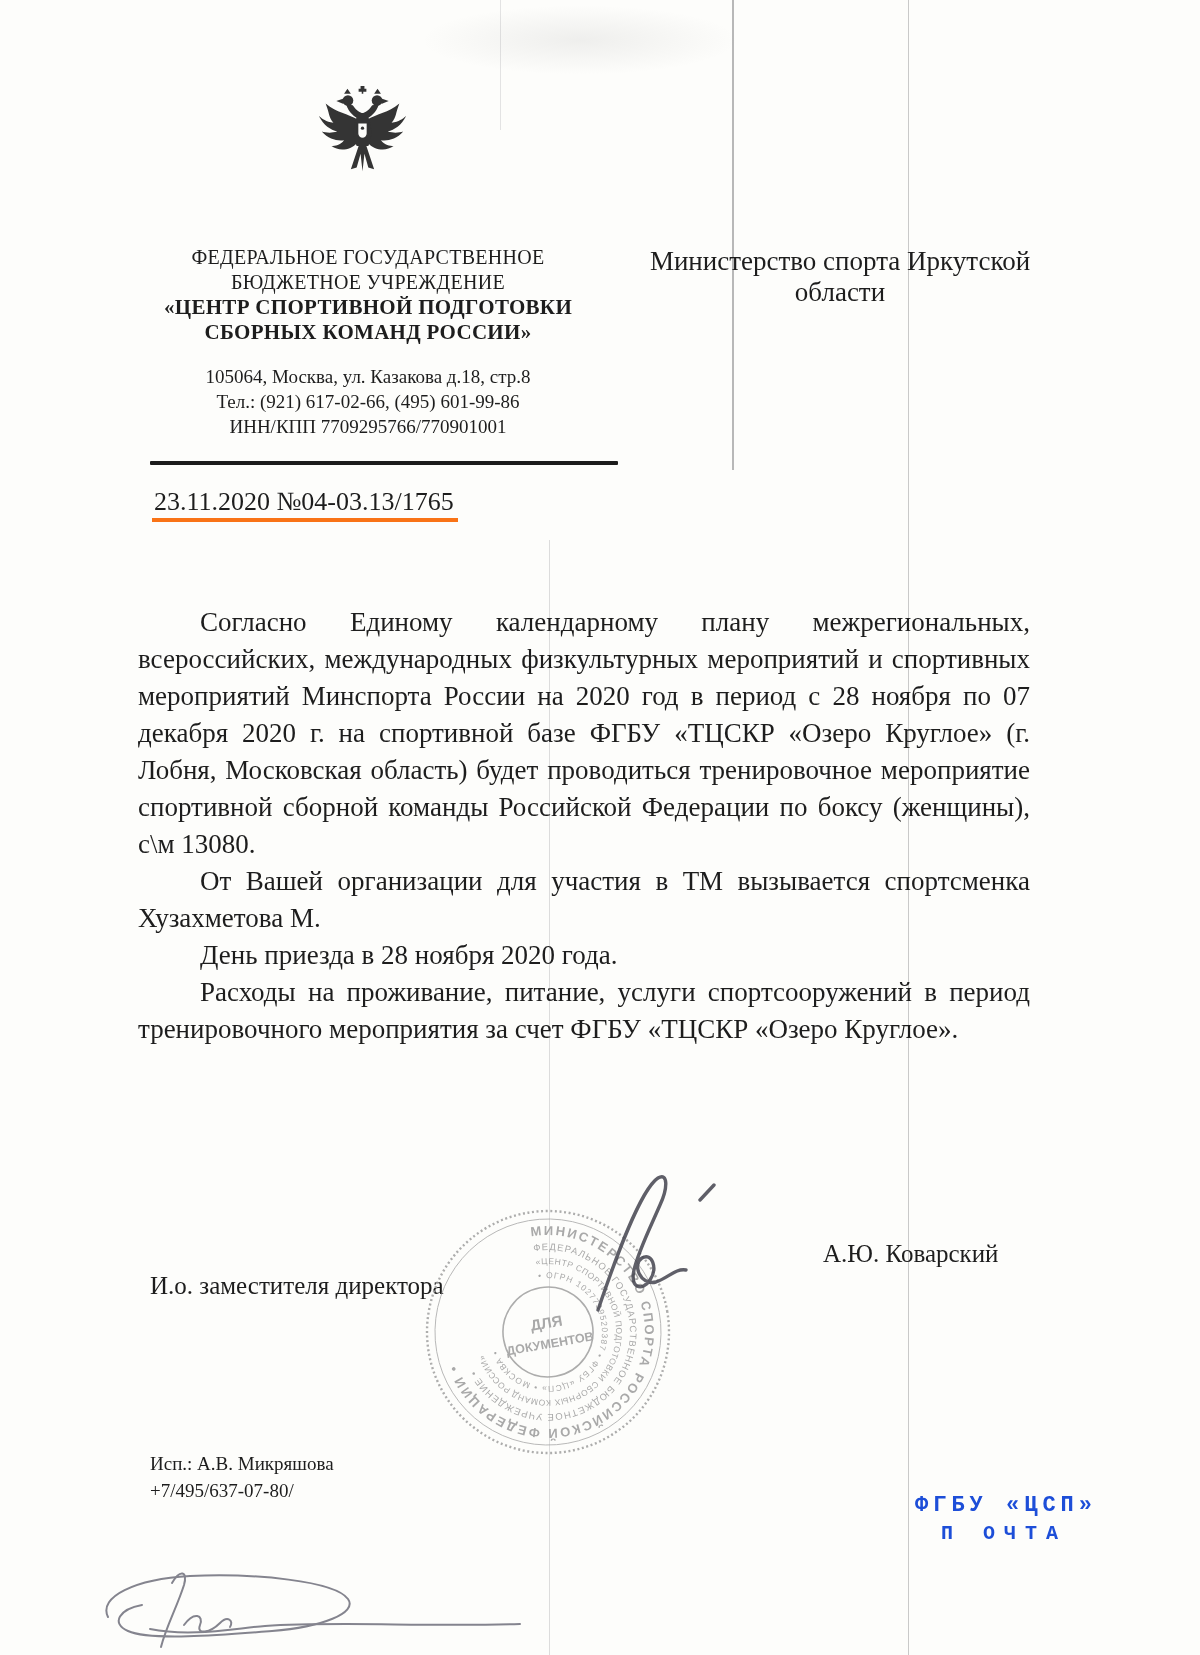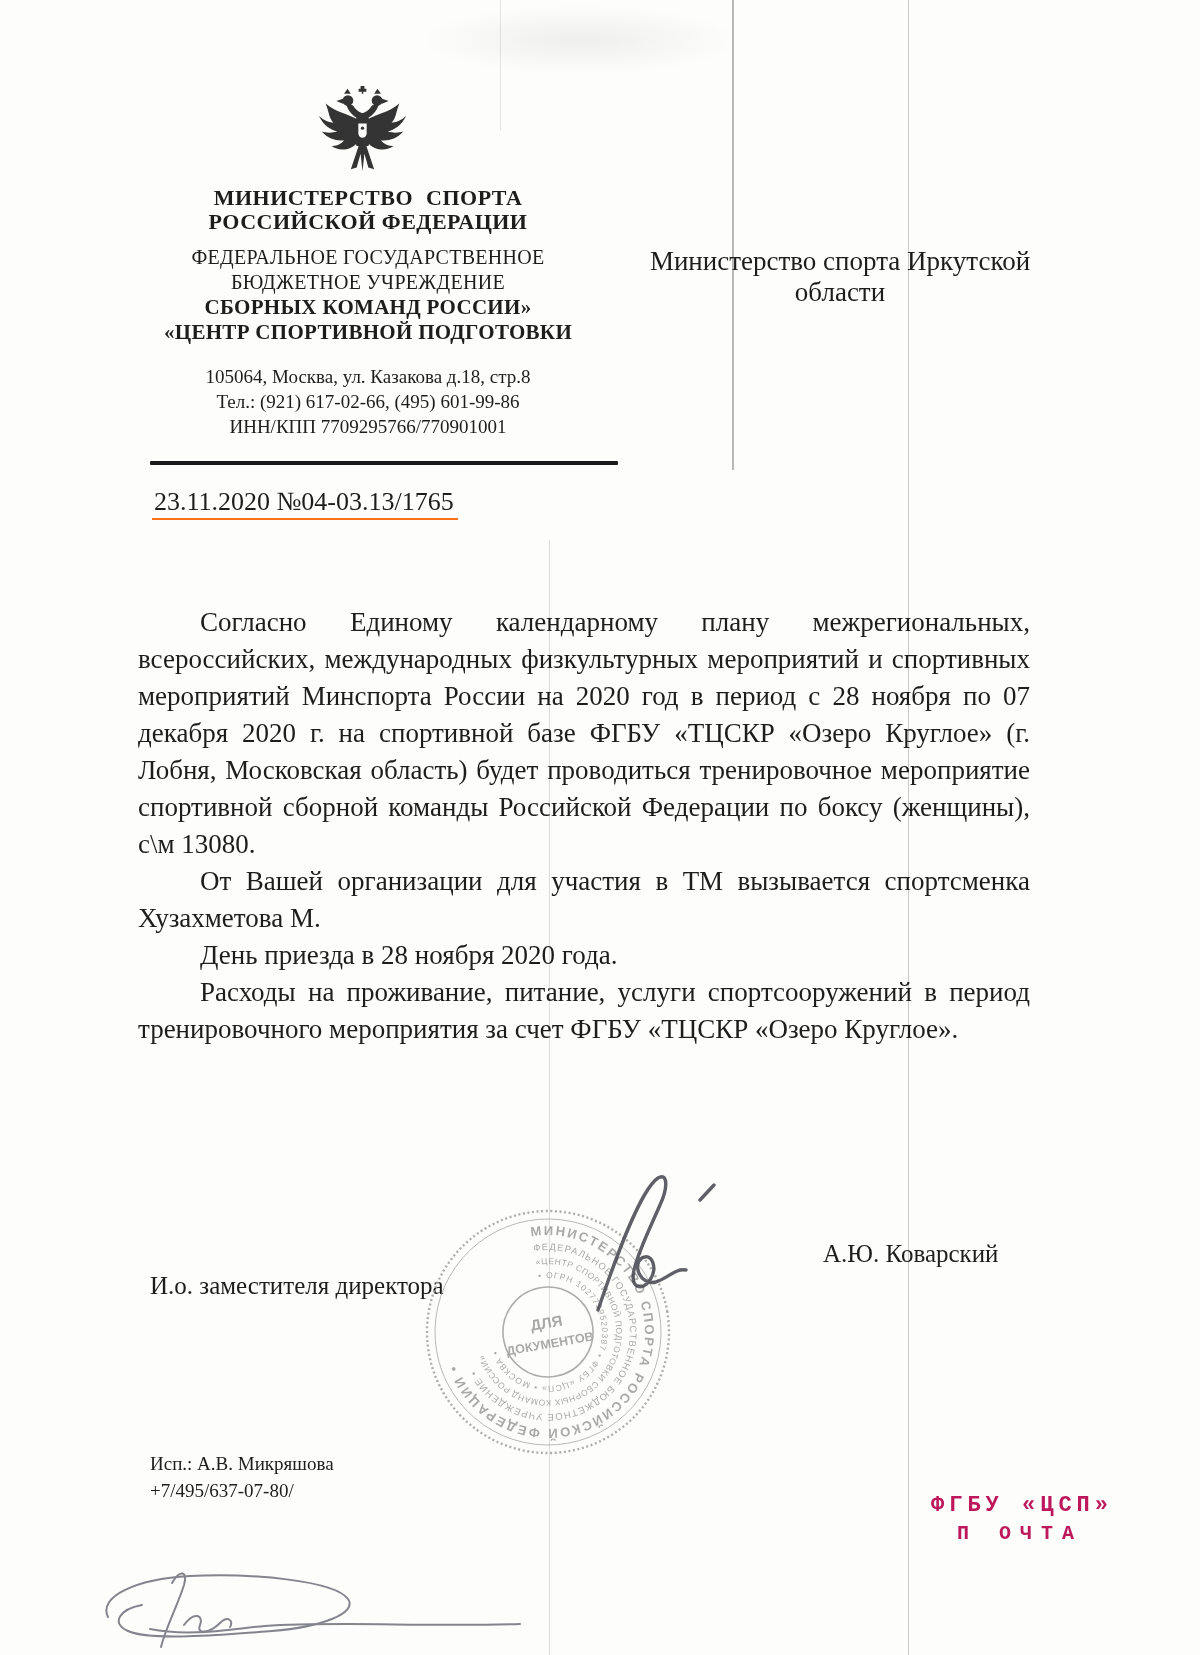--- a/index.html
+++ b/index.html
@@ -21,44 +21,43 @@
   .lh-col { left:128px; width:480px; text-align:center; }
   .emblem { left:314px; top:84px; width:97px; height:97px; }
   .ministry { top:186px; font-weight:bold; font-size:22px; line-height:24px; letter-spacing:.5px; }
   .ministry .l1 { word-spacing:7px; }
   .orgname { top:245px; font-size:20px; line-height:25px; letter-spacing:.3px; }
   .orgname .b { font-weight:bold; font-size:21px; }
   .addrblk { top:364px; font-size:19px; line-height:25px; }
   .rule { left:150px; top:461px; width:468px; height:4px; background:#1c1c1c; border-radius:1px; }
   .refline {
     left:152px; top:487px; font-size:26px;
-    border-bottom:2px solid #f97316; padding:0 4px 1px 2px;
+    border-bottom:4px solid #f97316; padding:0 4px 1px 2px;
   }
 
   
   .addressee { left:640px; top:246px; width:400px; text-align:center; font-size:27px; line-height:31px; }
 
   
   .body-text { left:138px; top:604px; width:892px; font-size:27px; line-height:37px; text-align:justify; }
   .body-text p { margin:0; text-indent:62px; }
 
   
   .sig-label { left:150px; top:1272px; font-size:25px; }
   .sig-name  { left:823px; top:1240px; font-size:25px; }
 
   .stamp { left:408px; top:1192px; width:280px; height:280px; transform:rotate(-10deg); opacity:.88; }
   .signature-svg { left:580px; top:1160px; width:160px; height:170px; }
 
   
   .executor { left:150px; top:1450px; font-size:19px; line-height:27px; }
   .mail-stamp {
-    left:915px; top:1492px; color:#be185d;
+    left:915px; top:1492px; color:#1d4ed8;
     font-family:"Liberation Mono", monospace; font-weight:bold;
     line-height:28px;
-    margin-left:16px;
   }
   .mail-stamp .m1 { font-size:22px; letter-spacing:5px; }
   .mail-stamp .m2 { font-size:20px; letter-spacing:9px; padding-left:26px; }
 
   .scribble-svg { left:80px; top:1555px; width:520px; height:100px; }
 </style>
 </head>
 <body>
 
 <div class="page">
@@ -80,30 +79,26 @@
       <path d="M33,21 C36,30 42,34 46,36 L54,36 C58,34 64,30 67,21 L60,22 C56,28 52,30 50,30 C48,30 44,28 40,22 Z"></path>
       <path d="M46,37 C34,30 24,30 12,20 C16,30 15,34 20,40 C12,39 9,36 5,33 C10,43 17,47 24,49 C17,51 12,50 8,49 C15,57 24,59 31,58 C27,63 22,64 18,64 C26,70 38,68 44,61 Z"></path>
       <path d="M54,37 C66,30 76,30 88,20 C84,30 85,34 80,40 C88,39 91,36 95,33 C90,43 83,47 76,49 C83,51 88,50 92,49 C85,57 76,59 69,58 C73,63 78,64 82,64 C74,70 62,68 56,61 Z"></path>
       <path d="M44,34 C40,44 40,56 44,64 L56,64 C60,56 60,44 56,34 Z"></path>
       <path d="M46,64 L38,88 L44,86 L48,72 L50,90 L52,72 L56,86 L62,88 L54,64 Z"></path>
     </g>
     <path d="M45,40 h10 v11 a5,5 0 0 1 -10,0 z" fill="#fdfdfb" stroke="#343434" stroke-width="1.4"></path>
     <circle cx="50" cy="45.5" r="1.7" fill="#343434"></circle>
   </svg>
 
-  <div class="abs lh-col ministry">
-    <div class="l1">МИНИСТЕРСТВО СПОРТА</div>
-    <div>РОССИЙСКОЙ ФЕДЕРАЦИИ</div>
-  </div>
 
   <div class="abs lh-col orgname">
     <div>ФЕДЕРАЛЬНОЕ ГОСУДАРСТВЕННОЕ</div>
     <div>БЮДЖЕТНОЕ УЧРЕЖДЕНИЕ</div>
+    <div class="b">«ЦЕНТР СПОРТИВНОЙ ПОДГОТОВКИ</div>
     <div class="b">СБОРНЫХ КОМАНД РОССИИ»</div>
-    <div class="b">«ЦЕНТР СПОРТИВНОЙ ПОДГОТОВКИ</div>
   </div>
 
   <div class="abs lh-col addrblk">
     <div>105064, Москва, ул. Казакова д.18, стр.8</div>
     <div>Тел.: (921) 617-02-66, (495) 601-99-86</div>
     <div>ИНН/КПП 7709295766/770901001</div>
   </div>
 
   <div class="abs rule"></div>
 

